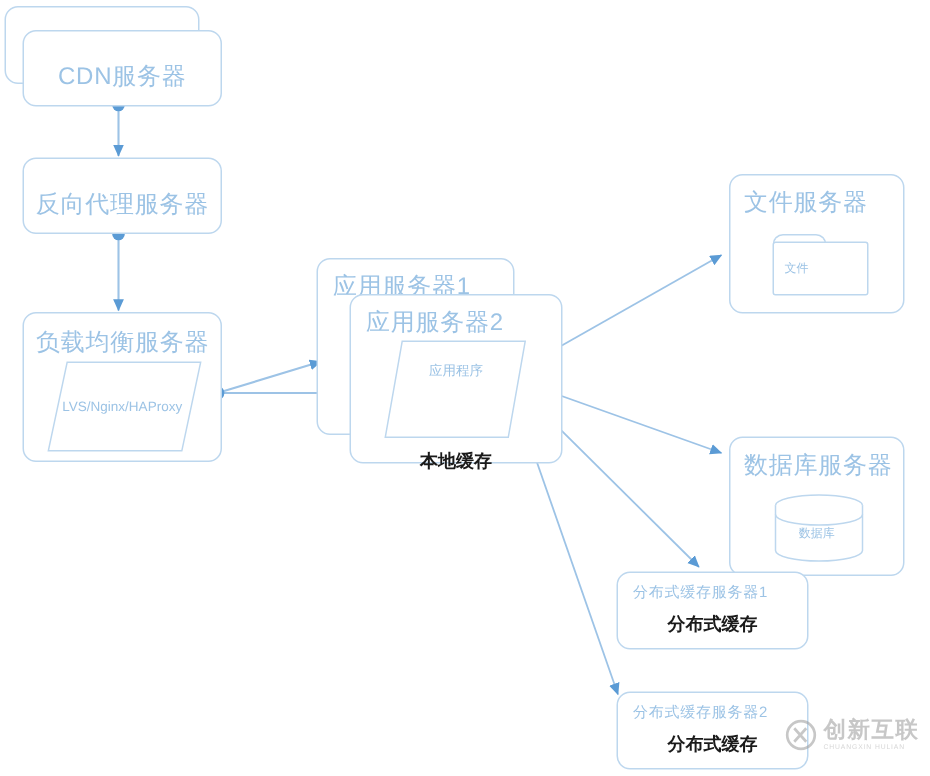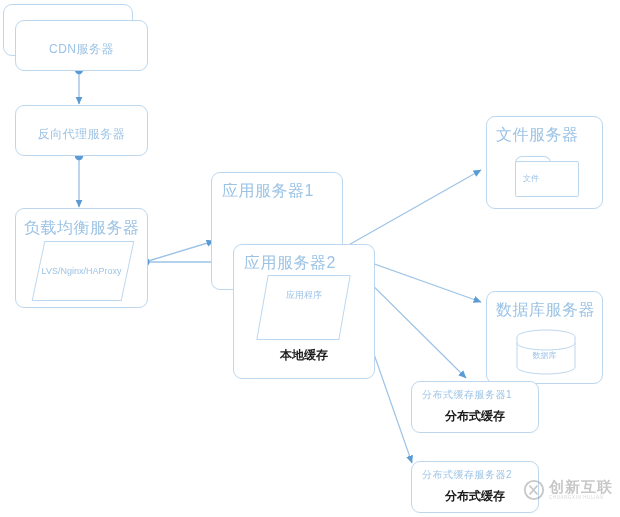--- a/index.html
+++ b/index.html
@@ -34,21 +34,21 @@
   }
   .node.stack-back {
     background: #ffffff;
   }
   .lbl-center {
     position: absolute;
     left: 0;
     right: 0;
     text-align: center;
     color: #9cc3e5;
-    font-size: 12px;
+    font-size: 16px;
     letter-spacing: 0.5px;
   }
   .lbl-tl {
     position: absolute;
     color: #9cc3e5;
     font-size: 16px;
     letter-spacing: 0.5px;
   }
   .lbl-strong {
     position: absolute;
@@ -171,21 +171,21 @@
   </div>
 
   <div class="node" style="left:15px; top:105px; width:133px; height:51px;">
     <div class="lbl-center" style="top:20px;">反向代理服务器</div>
   </div>
 
   <div class="node" style="left:211px; top:172px; width:132px; height:118px;">
     <div class="lbl-tl" style="left:10px; top:8px;">应用服务器1</div>
   </div>
 
-  <div class="node" style="left:233px; top:196px; width:142px; height:135px;margin-top:48px;">
+  <div class="node" style="left:233px; top:196px; width:142px; height:113px;">
     <div class="lbl-tl" style="left:10px; top:8px;">应用服务器2</div>
     <div class="shape-para" style="left:28px; top:30px; width:83px; height:65px; transform:skewX(-10deg);"></div>
     <div class="para-text" style="top:44px;">应用程序</div>
     <div class="lbl-strong" style="top:102px;">本地缓存</div>
   </div>
 
   <div class="node" style="left:486px; top:116px; width:117px; height:93px;">
     <div class="lbl-tl" style="left:9px; top:8px;">文件服务器</div>
     <div class="folder-tab" style="left:28px; top:39px; width:36px; height:8px;"></div>
     <div class="folder-body" style="left:28px; top:44px; width:64px; height:36px;"></div>

